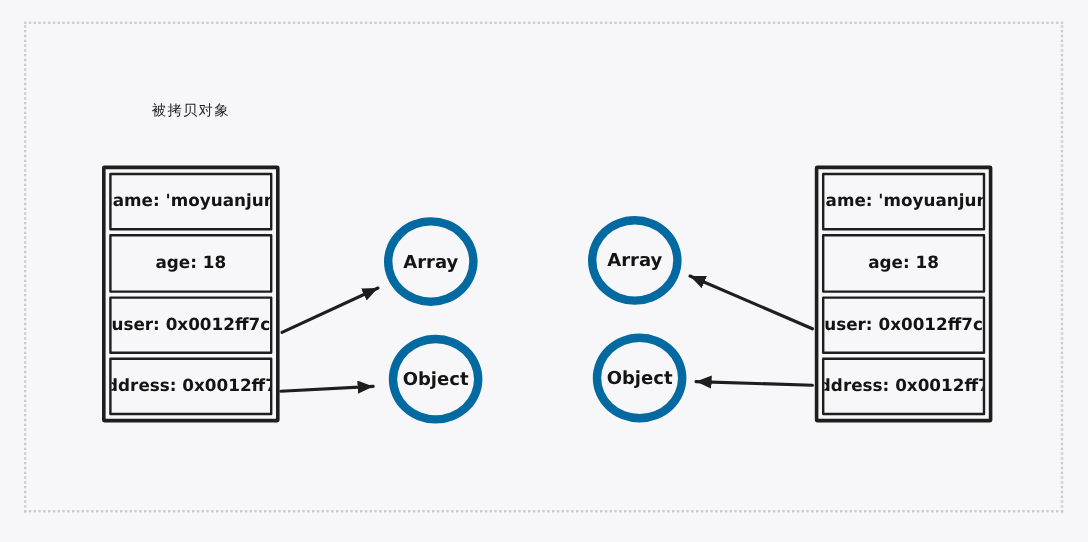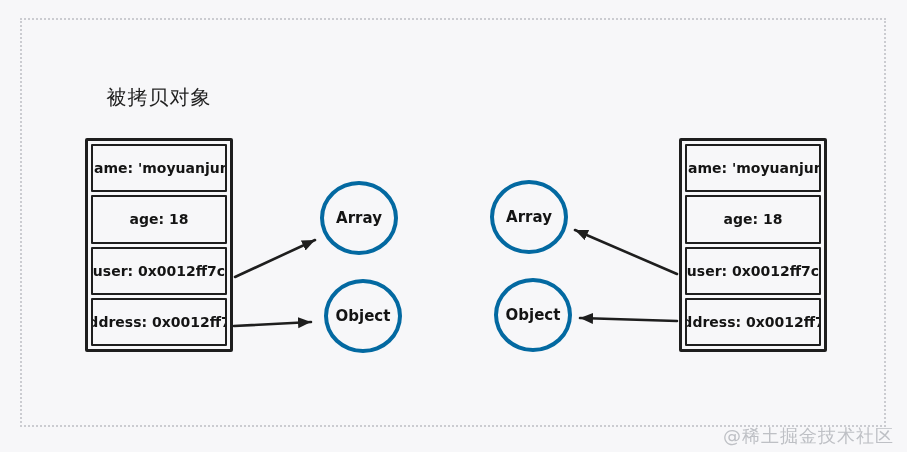--- a/index.html
+++ b/index.html
@@ -10,42 +10,42 @@
     overflow:hidden;
     font-family:"DejaVu Sans","Liberation Sans",sans-serif;
   }
   .dotted-frame{
     position:absolute;left:20px;top:18px;width:862px;height:405px;
     border:2px dotted #cbccd1;
     pointer-events:none;
   }
   .group-title{
     position:absolute;width:148px;text-align:center;
-    font-size:20px;color:#1f1f1f;letter-spacing:1px;white-space:nowrap;
+    font-size:12px;color:#1f1f1f;letter-spacing:1px;white-space:nowrap;
   }
   .title-left{left:85px;top:84px;}
   .title-right{left:679px;top:84px;}
   .obj-box{
     position:absolute;top:138px;width:148px;height:214px;
     border:3px solid #1e1e1e;border-radius:2px;
     box-sizing:border-box;
     display:flex;flex-direction:column;gap:3px;padding:3px;
     background:transparent;
   }
   .box-left{left:85px;}
   .box-right{left:679px;}
   .obj-row{
     flex:1;border:2px solid #1e1e1e;border-radius:1px;
     display:flex;align-items:center;justify-content:center;
     font-size:14px;font-weight:700;color:#141414;
     white-space:nowrap;overflow:hidden;
   }
   .ref-circle{
     position:absolute;width:78px;height:74px;
-    border:4px solid #0369a1;border-radius:50%;
+    border:7px solid #0369a1;border-radius:50%;
     box-sizing:border-box;
     display:flex;align-items:center;justify-content:center;
     font-size:15px;font-weight:700;color:#141414;
     background:transparent;
   }
   .circle-left-array{left:320px;top:181px;}
   .circle-left-object{left:324px;top:279px;}
   .circle-right-array{left:490px;top:180px;}
   .circle-right-object{left:494px;top:278px;}
   .arrow-layer{
@@ -93,15 +93,14 @@
   <div class="obj-box box-right">
     <div class="obj-row">name: 'moyuanjun'</div>
     <div class="obj-row">age: 18</div>
     <div class="obj-row">user: 0x0012ff7c</div>
     <div class="obj-row">address: 0x0012ff7c</div>
   </div>
 
   <div class="ref-circle circle-right-array">Array</div>
   <div class="ref-circle circle-right-object">Object</div>
 
-  <div class="watermark">@稀土掘金技术社区</div>
 
 </div>
 
 </body></html>

